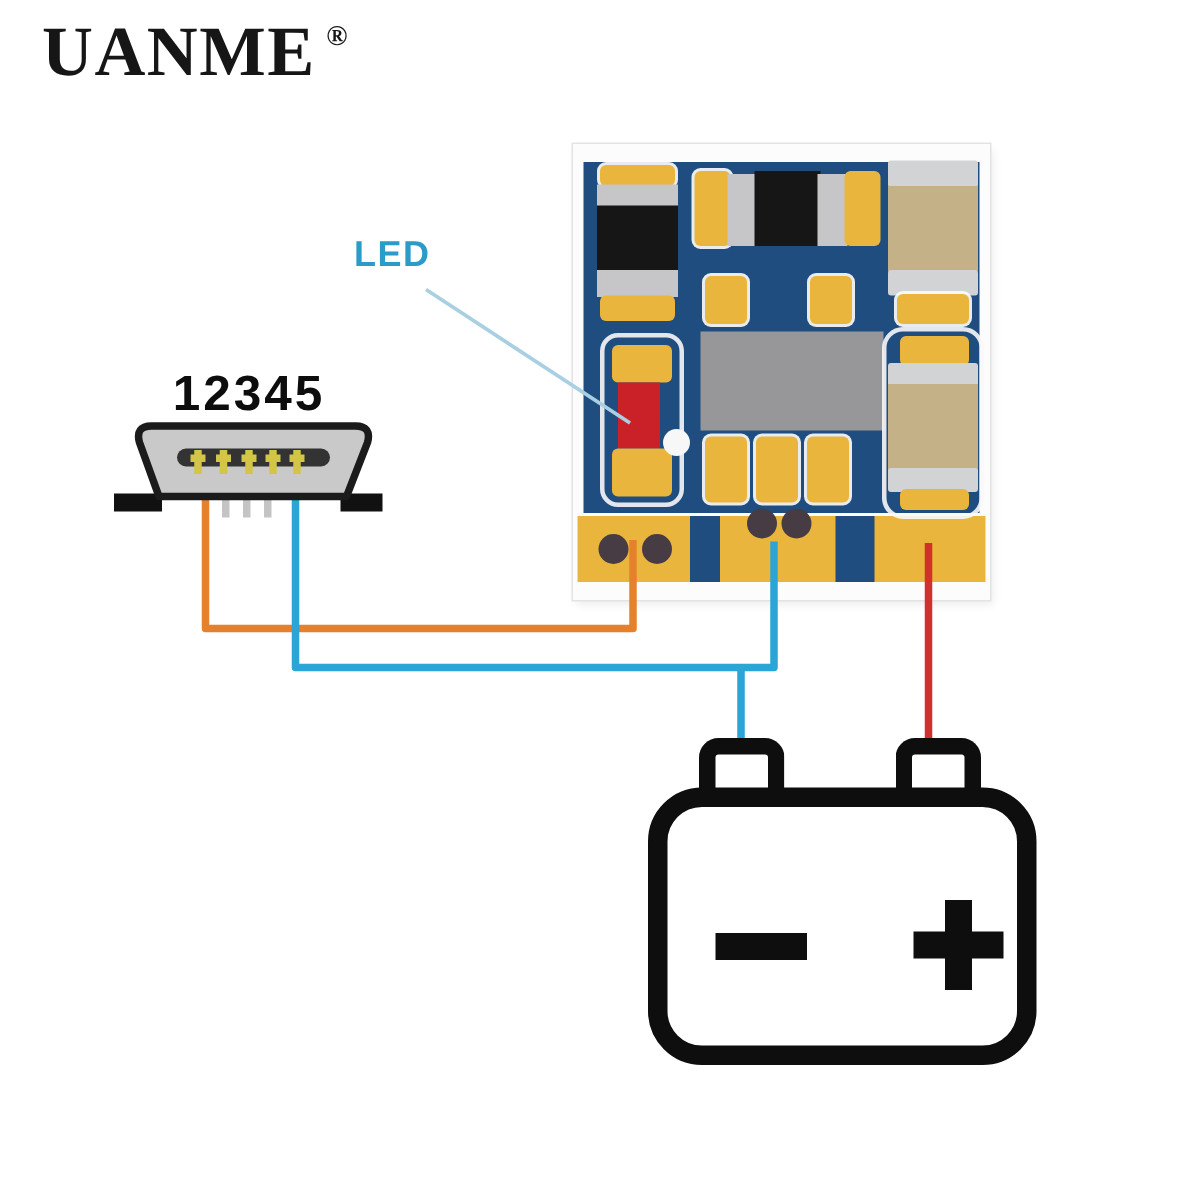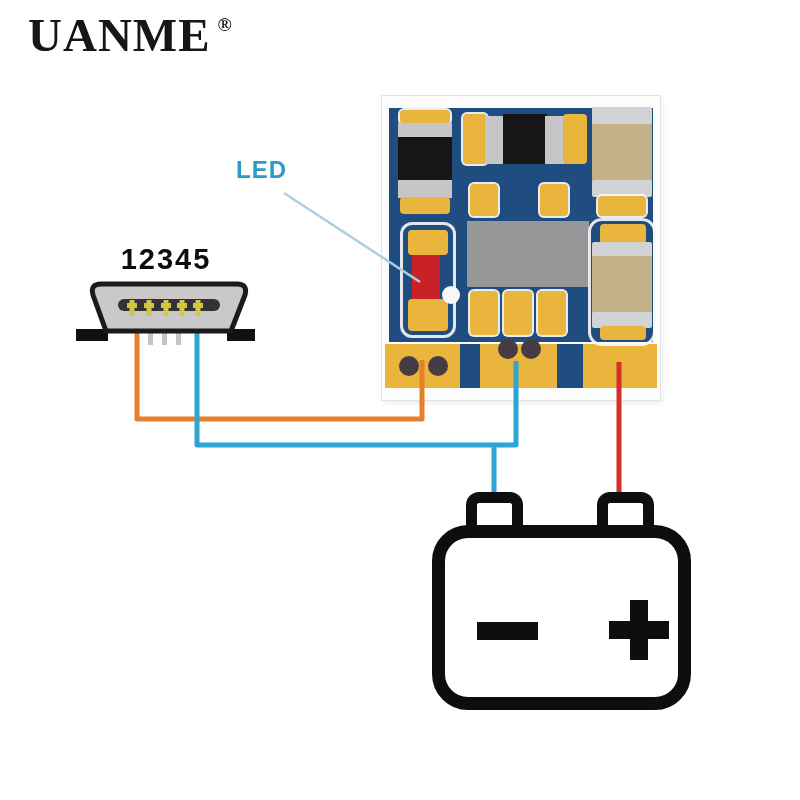--- a/index.html
+++ b/index.html
@@ -8,21 +8,21 @@
   #canvas *{box-sizing:border-box;}
 
   
   .logo{position:absolute;left:28px;top:8px;color:#161616;
         font-family:"Liberation Serif",serif;font-weight:bold;font-size:47px;
         letter-spacing:1px;white-space:nowrap;}
   .logo .rmark{font-size:19px;position:relative;top:-20px;margin-left:7px;font-weight:bold;}
 
   
   .pin-label{position:absolute;left:110px;top:243px;width:112px;text-align:center;
-             font-weight:bold;font-size:29px;letter-spacing:2px;color:#0d0d0d;}
+             font-weight:bold;font-size:33px;letter-spacing:2px;color:#0d0d0d;}
   .led-label{position:absolute;left:236px;top:156px;font-weight:bold;font-size:24px;
              letter-spacing:1px;color:var(--led_label_blue,#2b9cc8);}
 
   
   .pcb{position:absolute;left:382px;top:96px;width:278px;height:304px;
        background:#fcfcfc;box-shadow:0 0 0 1px #e3e3e3, 2px 3px 6px rgba(0,0,0,0.08);}
   .pcb > div{position:absolute;}
   .blue{background:var(--pcb_blue,#1f4d80);}
   .gold,.pad{background:var(--pad_gold,#eab53d);}
   .pad{border-radius:4px;}

